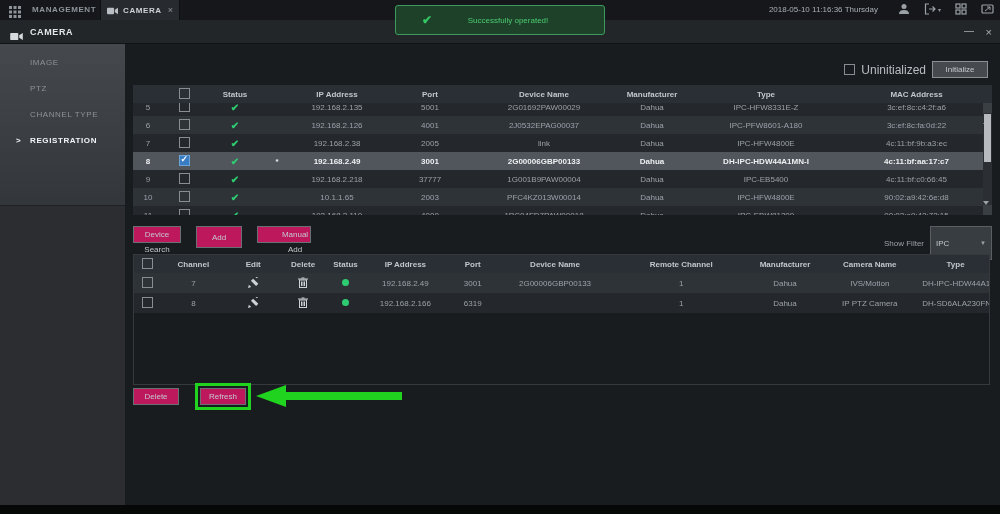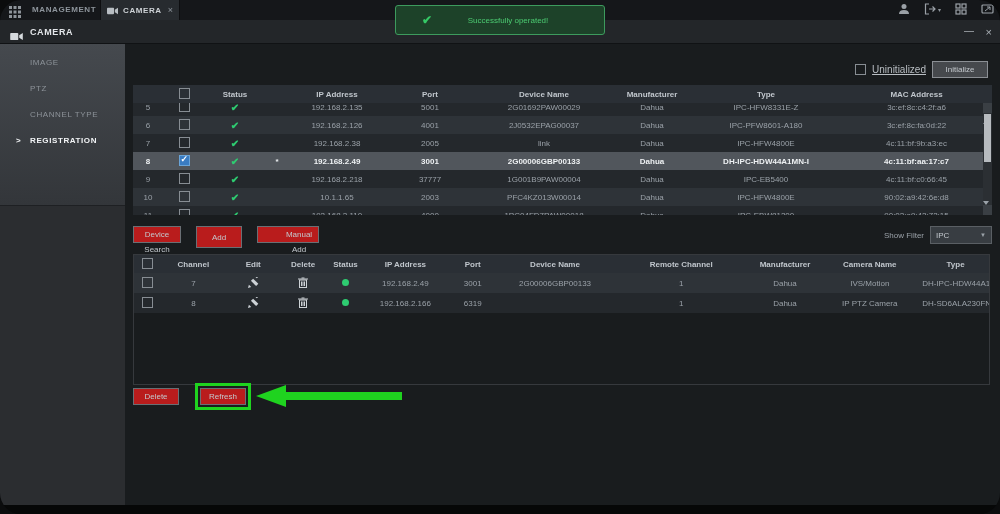--- a/index.html
+++ b/index.html
@@ -1,18 +1,18 @@
 <!DOCTYPE html>
 <html><head>
 <meta charset="utf-8">
 <style>
   * { margin:0; padding:0; box-sizing:border-box; }
   html,body { background:#0b0c0d; }
   body { font-family:"Liberation Sans", sans-serif; }
-  .app { position:relative; width:1000px; height:514px; background:#0b0c0d; overflow:hidden;border-radius:21px; }
+  .app { position:relative; width:1000px; height:514px; background:#0b0c0d; overflow:hidden; }
 
   
   .topbar { position:absolute; left:0; top:0; width:1000px; height:20px; background:#15171a; }
   .apps-icon { position:absolute; left:9px; top:4px; }
   .tab-mgmt { position:absolute; left:32px; top:0; height:20px; line-height:20px; color:#8d949b; font-size:8px; font-weight:bold; letter-spacing:.6px; }
   .tab-camera { position:absolute; left:100px; top:0; width:80px; height:20px; background:#272b2f; border-left:1px solid #0d0e10; border-right:1px solid #0d0e10; display:flex; align-items:center; gap:5px; padding:0 6px; }
   .tab-camera .lbl { color:#ced3d7; font-size:8px; font-weight:bold; letter-spacing:.6px; }
   .tab-camera .x { color:#8d949b; font-size:9px; margin-left:auto; }
   .datetime { position:absolute; right:122px; top:0; height:20px; line-height:20px; color:#aab0b6; font-size:8px; }
   .tbicons { position:absolute; right:6px; top:3px; display:flex; gap:14px; align-items:center; }
@@ -36,22 +36,22 @@
   .sidebar-top { height:162px; background:linear-gradient(#45494e,#33363a); border-bottom:1px solid #1e2023; padding-top:6px; }
   .side-item { height:26px; line-height:26px; padding-left:30px; color:#8d9399; font-size:8px; letter-spacing:.6px; position:relative; cursor:pointer; }
   .side-item.active { color:#f2f4f6; font-weight:bold; }
   .side-item.active .arr { position:absolute; left:16px; top:0; color:#f2f4f6; font-size:8px; }
 
   
   .main { position:absolute; left:125px; top:44px; width:875px; height:461px; background:#191c1e; }
 
   
   .initbar { position:absolute; top:17px; right:12px; display:flex; align-items:center; gap:6px; }
-  .initbar .lbl { color:#b9bec3; font-size:10px;text-decoration:underline; }
-  .btn { background:#b91c1c; border:1px solid #6a6f74; color:#c3c8cd; font-size:8px; text-align:center; font-family:"Liberation Sans",sans-serif; }
+  .initbar .lbl { color:#b9bec3; font-size:12px; }
+  .btn { background:#be185d; border:1px solid #6a6f74; color:#c3c8cd; font-size:8px; text-align:center; font-family:"Liberation Sans",sans-serif; }
   .btn-init { width:56px; height:17px; line-height:15px; background:#46494d; border-color:#8b8f94; }
 
   .cbx { width:11px; height:11px; border:1px solid #878d93; background:transparent; display:inline-block; position:relative; }
   .cbx.checked { background:#3a7cc2; border-color:#6aa4d8; }
   .cbx.checked::after { content:"✓"; position:absolute; left:1px; top:-2px; color:#fff; font-size:9px; }
 
   
   .t-row { display:flex; align-items:center; height:18px; font-size:8px; color:#9aa1a8; }
   .t-head { background:#2a2f35; color:#c0c6cc; font-weight:bold; }
   .t-head .c { color:#c0c6cc;text-align:center; }
@@ -75,24 +75,24 @@
   .sbar .ar { position:absolute; left:0; width:9px; height:10px; background:#3a3f44; }
   .sbar .ar.up{ top:0; } .sbar .ar.dn{ bottom:0; }
   .tri-up { width:0;height:0;border-left:3px solid transparent;border-right:3px solid transparent;border-bottom:4px solid #9aa1a8; margin:3px auto; }
   .tri-dn { width:0;height:0;border-left:3px solid transparent;border-right:3px solid transparent;border-top:4px solid #9aa1a8; margin:3px auto; }
   .thumb { position:absolute; left:1px; top:11px; width:7px; height:48px; background:#b7bbbf; }
 
   
   .actions { position:absolute; left:8px; top:182px; width:859px; height:17px; }
   .btn-ds { position:absolute; left:0; top:0; width:48px; height:17px; line-height:15px; }
   .btn-add { position:absolute; left:63px; top:0; width:46px; height:22px; line-height:15px; }
-  .btn-ma { position:absolute; left:124px; top:0; width:62px; height:17px; line-height:15px;padding-left:22px; }
+  .btn-ma { position:absolute; left:124px; top:0; width:54px; height:17px; line-height:15px;padding-left:22px; }
   .filterwrap { position:absolute; right:0; top:0; display:flex; align-items:center; gap:6px; }
   .filterwrap .lbl { color:#9aa1a8; font-size:8px; }
-  .dropdown { width:62px; height:16px; background:#383d42; border:1px solid #5a5f64; display:flex; align-items:center; padding:8px 5px; }
+  .dropdown { width:62px; height:16px; background:#383d42; border:1px solid #5a5f64; display:flex; align-items:center; padding:16px 5px; }
   .dropdown .val { color:#c3c8cd; font-size:8px; flex:1; text-align:left; }
   .dropdown .dcaret { color:#9aa1a8; font-size:6px; }
 
   
   .table2 { position:absolute; left:8px; top:210px; width:857px; height:131px; border:1px solid #36393d; }
   .table2 .t-row { height:18px; }
   .table2 .t2r { height:20px; }
   .t2c1{width:27px;} .t2c2{width:65px;} .t2c3{width:55px;} .t2c4{width:45px;}
   .t2c5{width:40px;} .t2c6{width:80px;} .t2c7{width:55px;} .t2c8{width:110px;}
   .t2c9{width:143px;} .t2c10{width:65px;} .t2c11{width:105px;} .t2c12{width:67px;}
@@ -130,20 +130,21 @@
     <div class="tab-camera">
       <span>
         <svg width="11" height="8" viewBox="0 0 14 10" fill="#b8bec3">
             <rect x="0" y="1" width="9" height="8" rx="1"></rect>
             <path d="M10 3.5 L14 1 V9 L10 6.5 Z"></path>
           </svg>
       </span>
       <span class="lbl">CAMERA</span>
       <span class="x">×</span>
     </div>
+    <span class="datetime">2018-05-10 11:16:36 Thursday</span>
     <div class="tbicons">
       <span>
         <svg width="12" height="12" viewBox="0 0 12 12" fill="#9ba1a7">
             <circle cx="6" cy="3.5" r="2.5"></circle>
             <path d="M1 11 Q1 7 6 7 Q11 7 11 11 Z"></path>
           </svg>
       </span>
       <span style="display:flex;align-items:center;gap:2px;">
         <svg width="12" height="12" viewBox="0 0 12 12" fill="none" stroke="#9ba1a7" stroke-width="1.2">
             <path d="M5 1 H1.5 V11 H5"></path>

